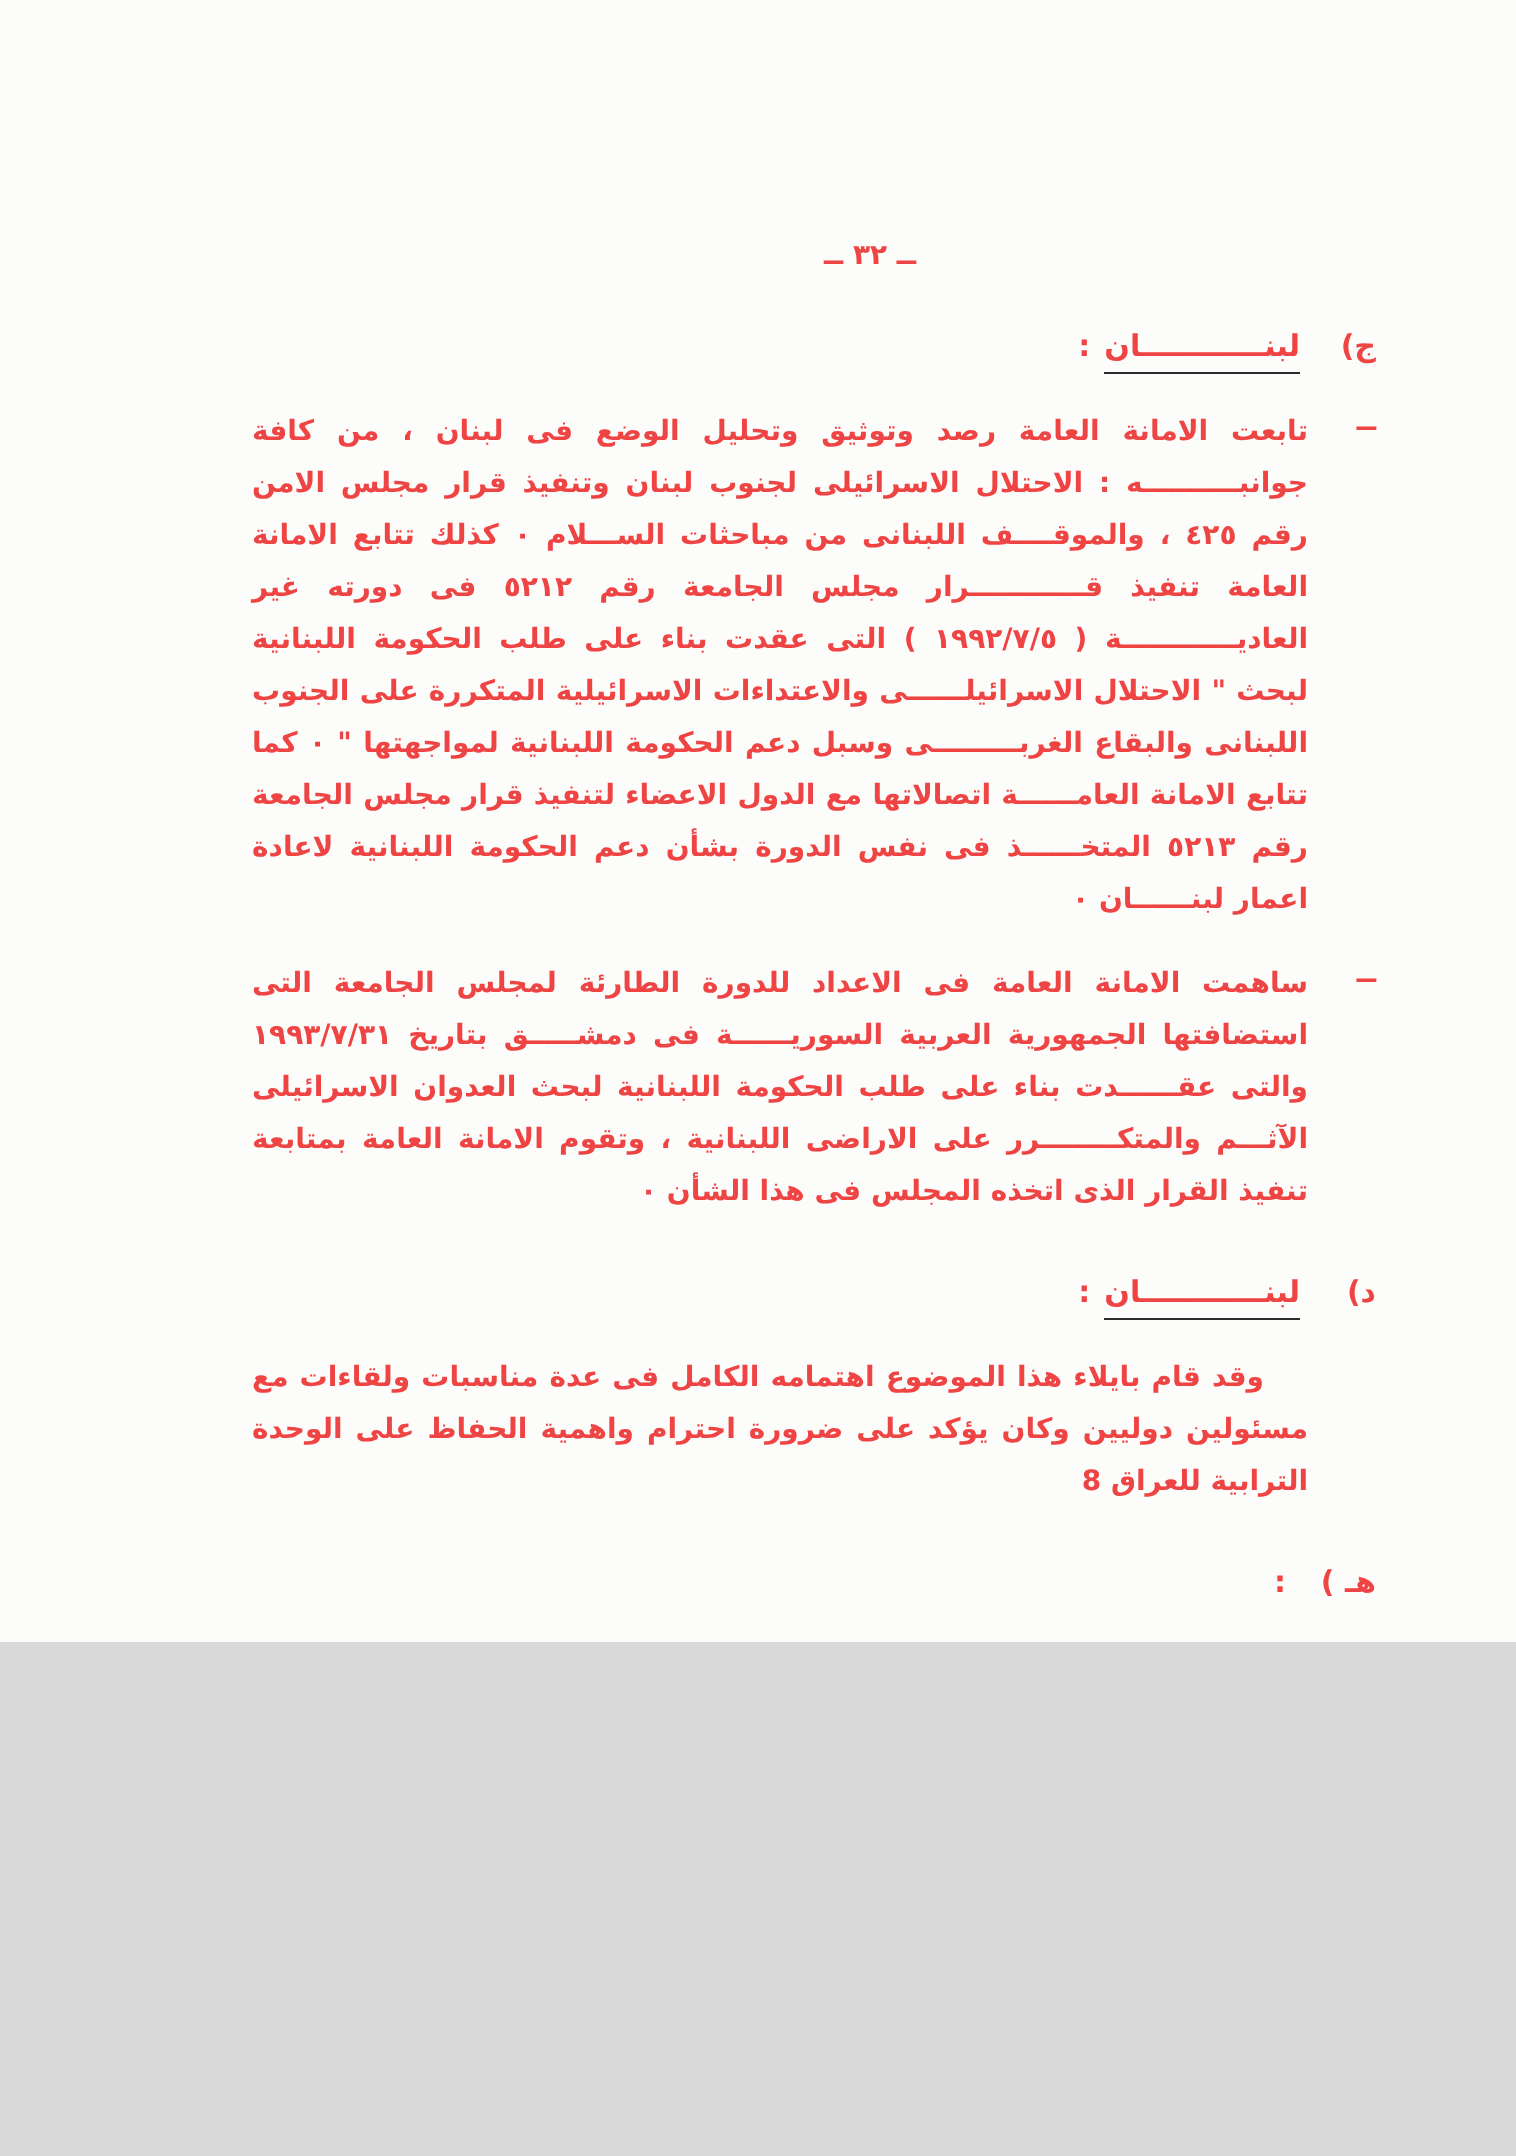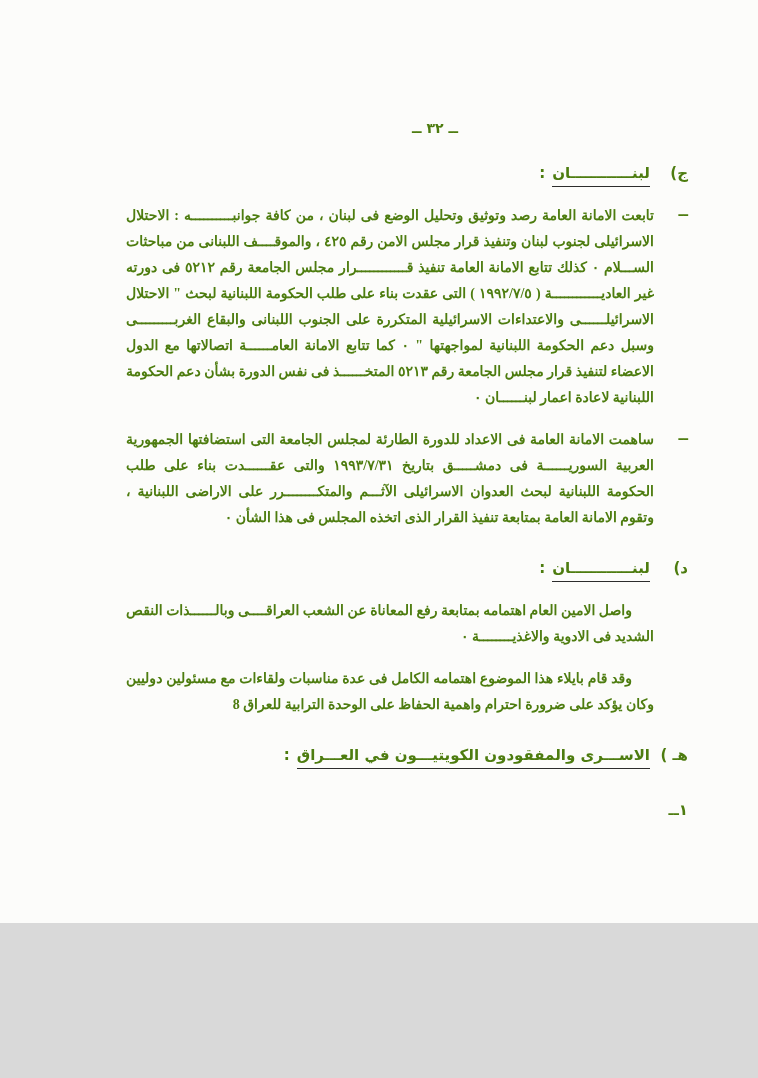--- a/index.html
+++ b/index.html
@@ -2,28 +2,28 @@
 <html lang="ar" dir="rtl"><head>
 <meta charset="utf-8">
 <style>
   * { box-sizing: border-box; }
   html, body { margin: 0; padding: 0; }
   body { background: #d9d9d9; }
 
   .page {
     position: relative;
     width: 758px;
-    height: 923px;
+    height: 821px;
     margin: 0 auto;
     background: #fcfcfa;
     direction: rtl;
     overflow: hidden;
     font-family: "DejaVu Sans", sans-serif;
     font-weight: 700;
-    color: #4d7c0f;
+    color: #ef4444;
     padding: 120px 70px 30px 126px;
   }
 
   .page-number {
     text-align: center;
     margin-left: 56px;
     font-size: 14px;
     margin-bottom: 4px;
   }
 
@@ -45,21 +45,20 @@
 
   .item { display: flex; margin-top: 16px; }
   .item .bullet { flex: 0 0 34px; font-size: 14px; }
   .item .text { flex: 1; }
 
   .item .text, .para {
     margin: 0;
     font-size: 14px;
     line-height: 26px;
     text-align: justify;
-    font-family: Liberation Serif, serif;
   }
 
   .para {
     margin-right: 34px;
     margin-top: 16px;
     text-indent: 22px;
   }
 
   .subsection .heading { margin-top: 32px; }
 </style>
@@ -88,28 +87,26 @@
     </div>
   </section>
 
   <section>
     <div class="heading">
       <span class="marker">د)</span>
       <span class="hd-title">لبنــــــــــــان</span>
       <span class="hd-suffix">:</span>
     </div>
 
-    <p class="para">واصل الامين العام اهتمامه بمتابعة رفع المعاناة عن الشعب العراقــــى وبالــــــذات النقص الشديد فى الادوية والاغذيــــــــة ٠</p>
     <p class="para">وقد قام بايلاء هذا الموضوع اهتمامه الكامل فى عدة مناسبات ولقاءات مع مسئولين دوليين وكان يؤكد على ضرورة احترام واهمية الحفاظ على الوحدة الترابية للعراق 8</p>
   </section>
 
   <section>
     <div class="heading">
       <span class="marker">هـ )</span>
-      <span class="hd-title">الاســـرى والمفقودون الكويتيـــون في العـــراق</span>
       <span class="hd-suffix">:</span>
     </div>
 
 
     <div class="subsection">
       <div class="heading">
         <span class="marker">١ــ</span>
       </div>
 
     </div>

